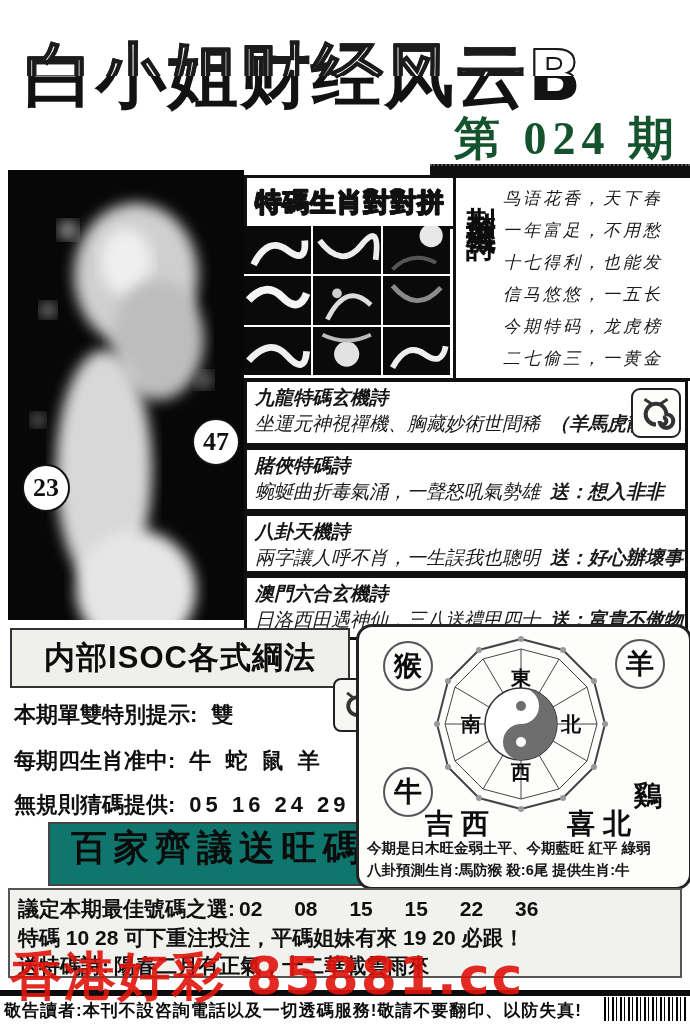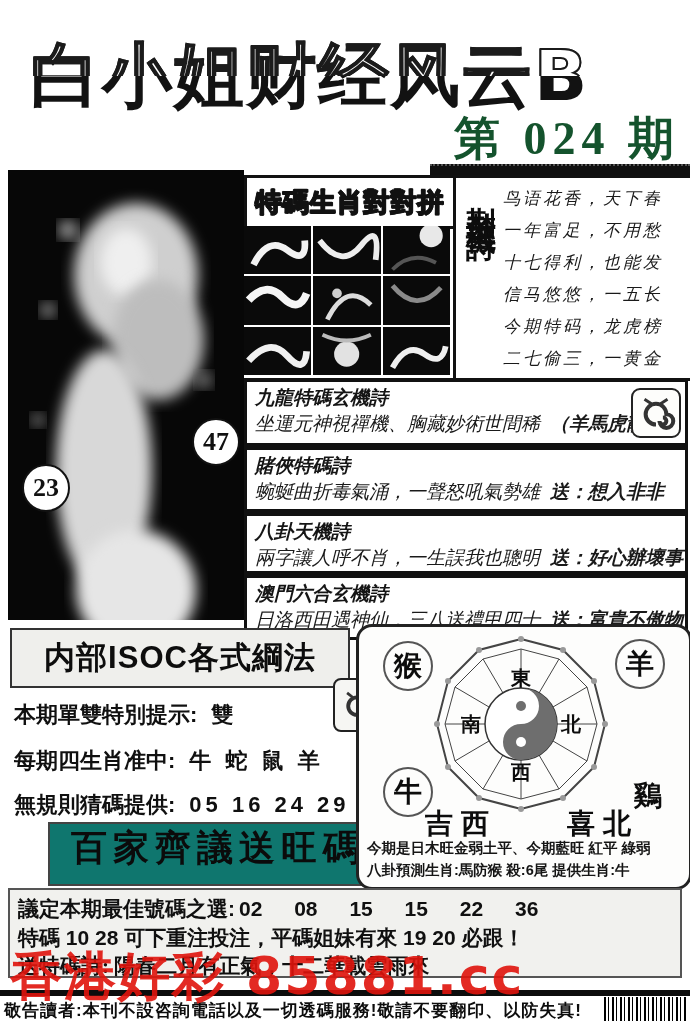--- a/index.html
+++ b/index.html
@@ -1,20 +1,20 @@
 <!DOCTYPE html>
 <html><head>
 <meta charset="utf-8">
 <style>
   html,body{margin:0;padding:0;background:#ffffff;}
   .page{position:relative;width:690px;height:1024px;background:#fff;overflow:hidden;
         font-family:"Liberation Sans","DejaVu Sans",sans-serif;color:#111;}
   
   .masthead{position:absolute;left:18px;top:28px;width:560px;height:100px;}
-  .mast-layer{position:absolute;left:12px;top:0;width:100%;white-space:nowrap;
+  .mast-layer{position:absolute;left:6px;top:0;width:100%;white-space:nowrap;
       font-weight:bold;font-size:70px;letter-spacing:2px;line-height:96px;
       font-family:"DejaVu Sans",sans-serif;}
   .mast-top{color:#fff;-webkit-text-stroke:2px #1b1b1b;
       text-shadow:1px 0 #1b1b1b,-1px 0 #1b1b1b,0 1px #1b1b1b,0 -1px #1b1b1b;
       clip-path:inset(0 0 50% 0);}
   .mast-bottom{color:#121212;clip-path:inset(42% 0 0 0);}
   .issue{position:absolute;right:10px;top:108px;font-size:46px;font-weight:bold;
       letter-spacing:6px;color:#14532d;font-family:"Liberation Serif",serif;}
   .issue-bar{position:absolute;left:430px;top:164px;width:260px;height:9px;background:#101010;
       border-top:2px dotted #555;}

